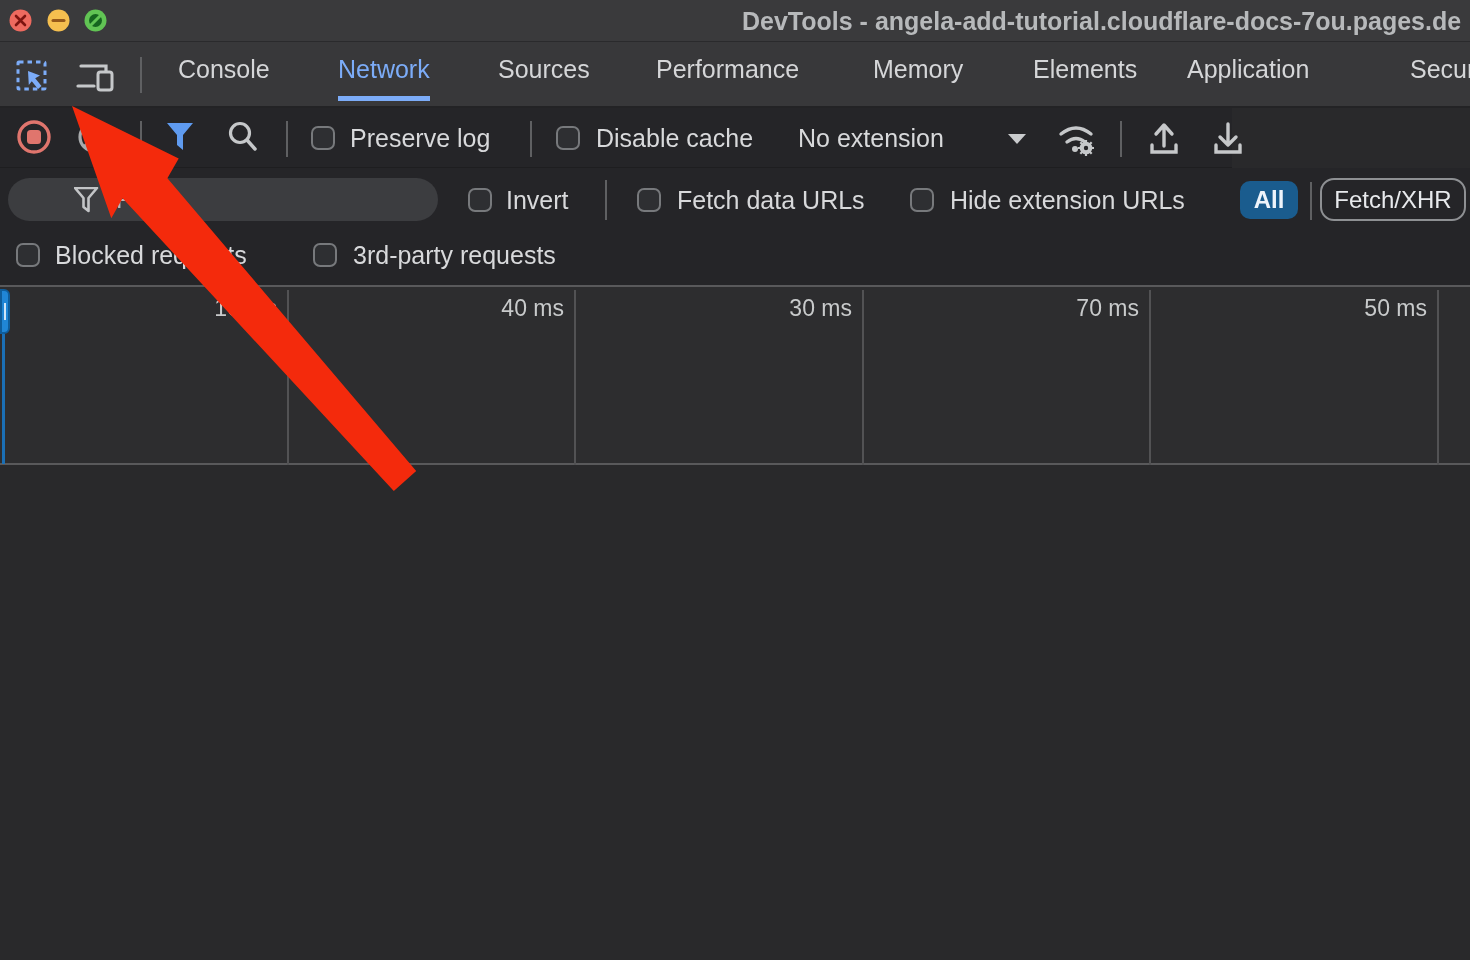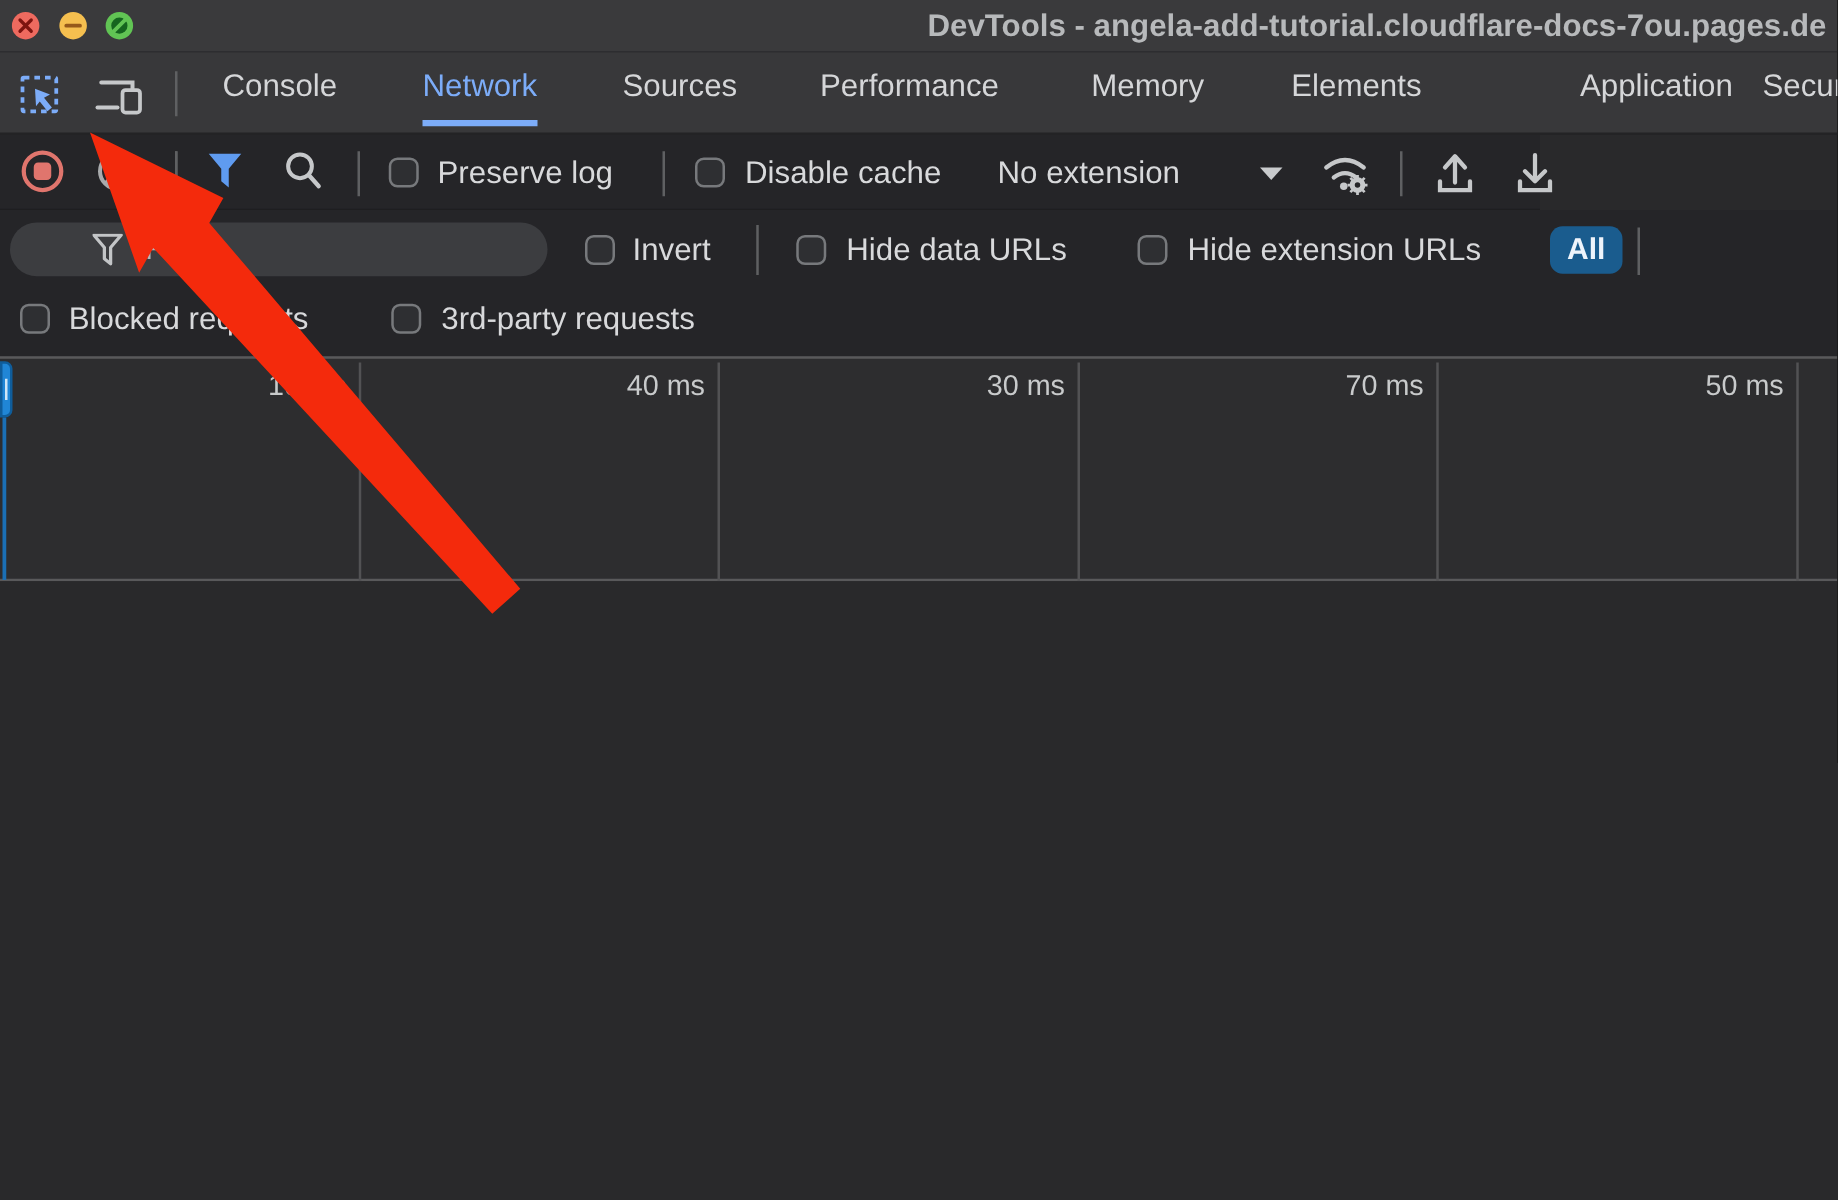--- a/index.html
+++ b/index.html
@@ -97,21 +97,21 @@
       </span>
     <span class="tab" style="left:656px;">
         <span>Performance</span>
       </span>
     <span class="tab" style="left:873px;">
         <span>Memory</span>
       </span>
     <span class="tab" style="left:1033px;">
         <span>Elements</span>
       </span>
-    <span class="tab" style="left:1264px;">
+    <span class="tab" style="left:1187px;">
         <span>Application</span>
       </span>
     <span class="tab" style="left:1410px;">
         <span>Security</span>
       </span>
   </div>
 
   <div class="toolbar">
     <span style="position:absolute; left:16px; top:11px;">
       <svg width="36" height="36">
@@ -182,25 +182,26 @@
     <span class="filter-pill" style="top:10px;">
       <svg width="26" height="28" style="position:absolute; left:66px; top:9px;">
         <path d="M1 1 H23 L14.5 11 V24 L9.5 20 V11 Z" fill="none" stroke="#c3c5c7" stroke-width="2.6" stroke-linejoin="round"></path>
       </svg>
       <input class="filter-input" placeholder="Filter" style="">
     </span>
     <span class="cb" style="left:468px; top:20px;"></span>
     <span class="tb-label" style="left:506px; top:18px;">Invert</span>
     <span class="vsep" style="left:605px; top:12px; height:40px;"></span>
     <span class="cb" style="left:637px; top:20px;"></span>
-    <span class="tb-label" style="left:677px; top:18px;">Hide data URLs</span>
+    <span class="tb-label" style="left:677px; top:18px;">Fetch data URLs</span>
     <span class="cb" style="left:910px; top:20px;"></span>
     <span class="tb-label" style="left:950px; top:18px;">Hide extension URLs</span>
     <span class="chip-all" style="top:13px;">All</span>
     <span class="vsep" style="left:1310px; top:14px; height:38px;"></span>
+    <span class="chip-fetch" style="top:10px;">Fetch/XHR</span>
   </div>
 
   <div class="row3">
     <span class="cb" style="left:16px; top:15px;"></span>
     <span class="tb-label" style="left:55px; top:13px;">Blocked requests</span>
     <span class="cb" style="left:313px; top:15px;"></span>
     <span class="tb-label" style="left:353px; top:13px;">3rd-party requests</span>
   </div>
 
   <div class="timeline">

